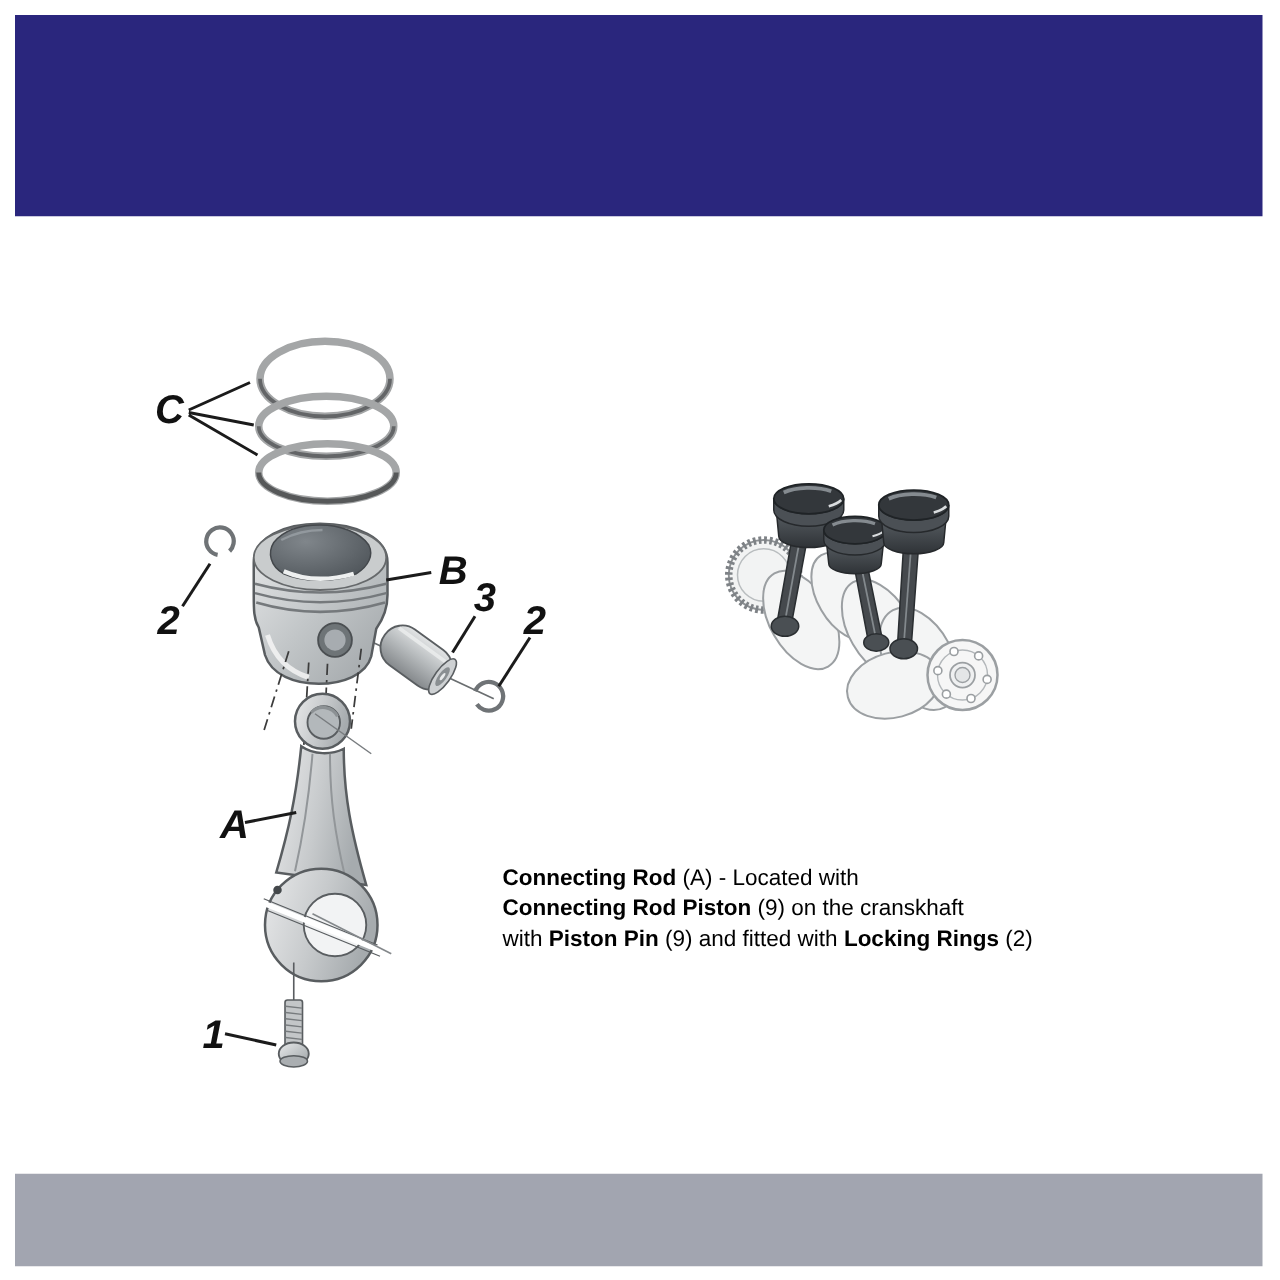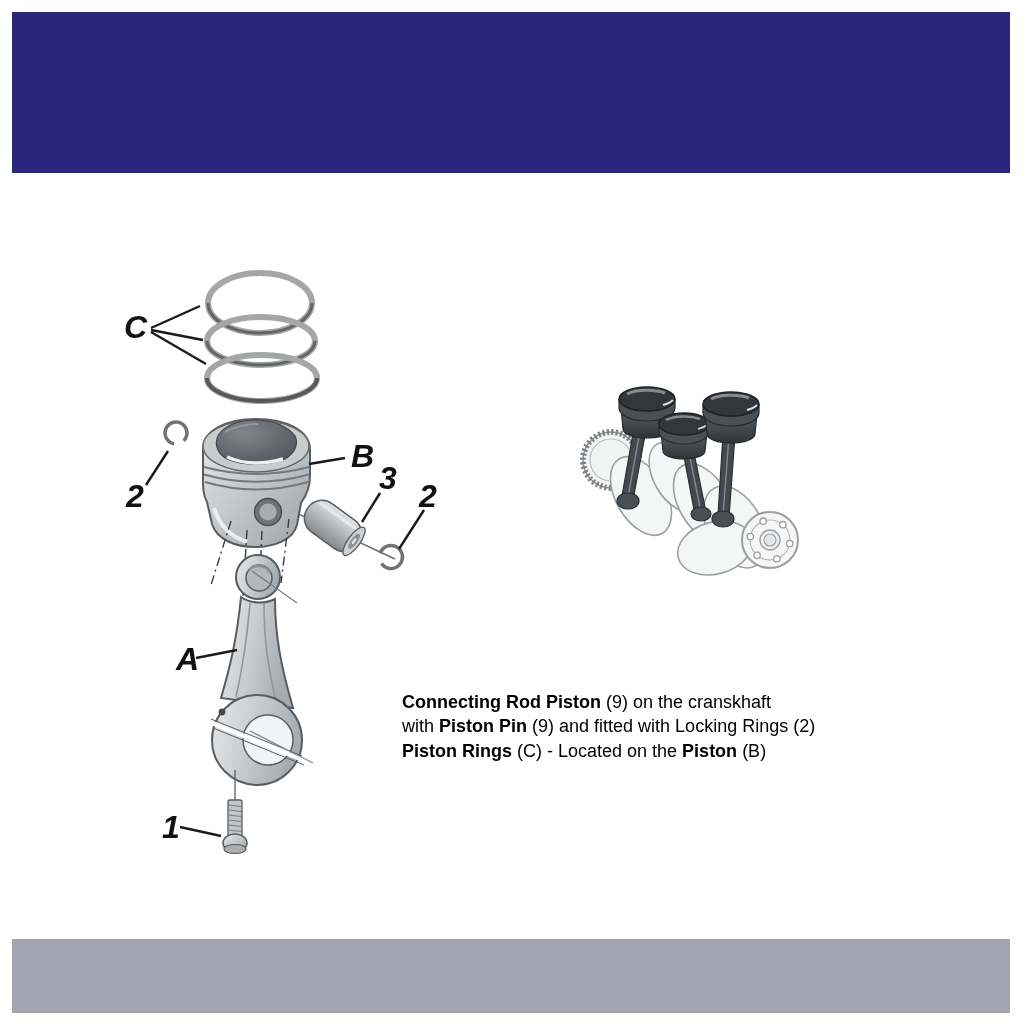--- a/index.html
+++ b/index.html
@@ -211,19 +211,19 @@
         <path d="M-26,9 L-24,30 A24,9 0 0 0 24,30 L26,9 A28,13 0 0 1 -26,9 Z" fill="url(#gDark)" stroke="#26292c" stroke-width="1.2"></path>
         <path d="M-28,0 L-28,9 A28,13 0 0 0 28,9 L28,0 A28,12 0 0 1 -28,0 Z" fill="#4b5055" stroke="#26292c" stroke-width="1.2"></path>
         <ellipse cx="0" cy="0" rx="28" ry="12" fill="#33373b" stroke="#1f2326" stroke-width="1.4"></ellipse>
         <path d="M-20,-5 A26,10 0 0 1 18,-6" fill="none" stroke="#858b90" stroke-width="3"></path>
         <path d="M16,6 A26,11 0 0 0 26,1" fill="none" stroke="#d9dcde" stroke-width="2"></path>
       </g>
     </g>
   </svg>
 
   <div class="caption">
+    <div><span style="font-weight: 700;">Connecting Rod</span><span> (A) - Located with</span></div>
     <div><span style="font-weight: 700;">Connecting Rod Piston</span><span> (9) on the cranskhaft</span></div>
-    <div><span>with </span><span style="font-weight: 700; text-align: center;">Piston Pin</span><span> (9) and fitted with </span><span style="font-weight: 400;">Locking Rings</span><span> (2)</span></div>
-    <div><span style="font-weight: 700;">Piston Rings</span><span> (C) - Located on the </span><span style="font-weight: 700;">Piston</span><span> (B)</span></div>
+    <div><span>with </span><span style="font-weight: 700; text-align: center;">Piston Pin</span><span> (9) and fitted with </span><span style="font-weight: 700;">Locking Rings</span><span> (2)</span></div>
   </div>
 
   <div class="footer-bar" style="background: rgb(162, 165, 176);"></div>
 </div>
 
 </body></html>

